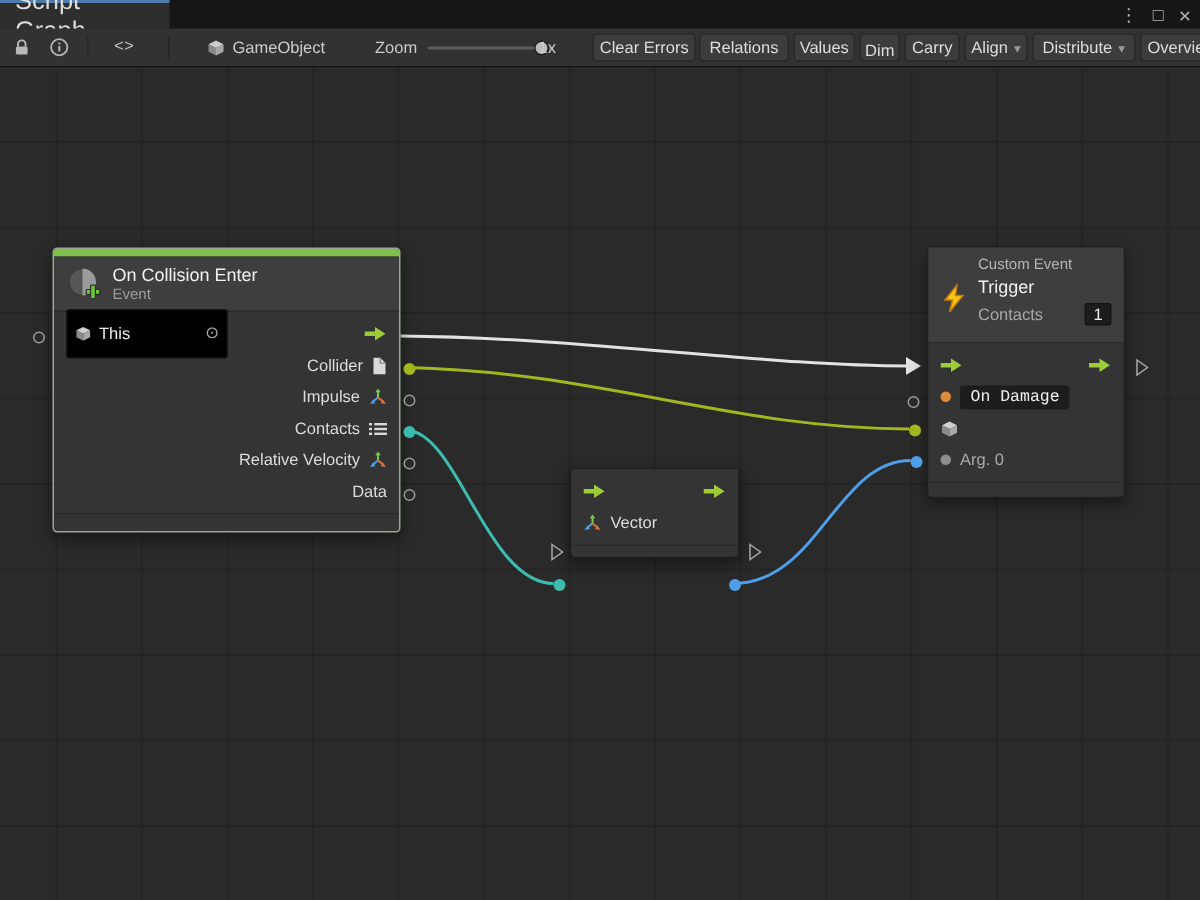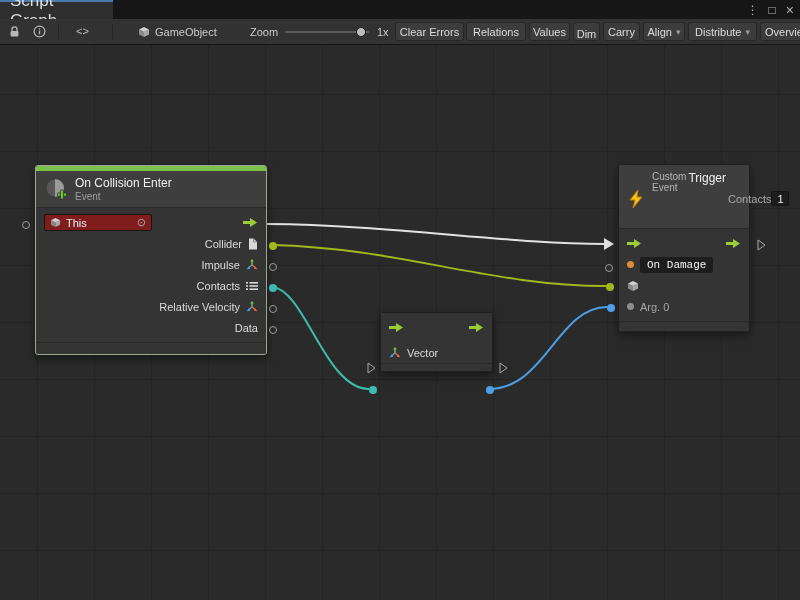--- a/index.html
+++ b/index.html
@@ -54,22 +54,22 @@
   .nbody { background:#343434; padding:4px 0; }
   .nfoot { height:12px; background:#343434; border-top:1px solid #292929;
     border-radius:0 0 3px 3px; }
   .prow { height:21px; display:flex; align-items:center; padding:0 8px; }
   .prow.split { justify-content:space-between; }
   .prow.right { justify-content:flex-end; gap:6px; }
   .plabel { color:#dcdcdc; }
   .dim { color:#a8a8a8; }
   .icon { display:flex; align-items:center; justify-content:center; }
 
-  .field { display:flex; align-items:center; gap:5px; background:#7f1d1d;
-    border:1px solid #141414; border-radius:2px; height:17px; padding:0 5px;
+  .field { display:flex; align-items:center; gap:5px; background:#000000;
+    border:1px solid #141414; border-radius:2px; height:33px; padding:0 5px;
     color:#eeeeee; }
   .thisfield { width:108px; }
   .targeticon { margin-left:auto; color:#aaaaaa; font-size:11px; line-height:1; }
   .chip { background:#1d1d1d; border-radius:2px; padding:1px 7px; color:#f0f0f0;
     height:16px; display:flex; align-items:center;font-family:Liberation Mono, monospace; }
   .argfield { width:18px; height:15px; background:#1d1d1d; border:1px solid #141414;
     border-radius:2px; color:#eeeeee; display:flex; align-items:center;
     justify-content:center; font-size:11px; }
 
   .port { position:absolute; width:8px; height:8px; border-radius:50%; }
@@ -78,21 +78,21 @@
   .p-teal  { background:#3dbcae; }
   .p-blue  { background:#4f9fe8; }
   .dot { width:7px; height:7px; border-radius:50%; flex:none; }
   .d-orange { background:#e08b3a; }
   .d-gray { background:#8d8d8d; }
   .tri { position:absolute; }
 
   
   .cehead { display:flex; gap:7px; padding:6px 8px 4px 8px; background:#3e3e3e;
     border-bottom:1px solid #2a2a2a; }
-  .cecol { flex:1; display:flex; flex-direction:row; gap:2px; }
+  .cecol { flex:1; display:flex; flex-direction:column; gap:2px; }
   .argrow { display:flex; align-items:center; justify-content:space-between;
     margin-top:2px; }
 </style>
 </head>
 <body>
 
 <div class="app">
 
   <div class="tabstrip">
     <div class="tab">
@@ -130,21 +130,21 @@
           <polygon points="1,3.5 6,6 6,11 1,8.5" fill="#8a8a8a"></polygon>
           <polygon points="11,3.5 6,6 6,11 11,8.5" fill="#a8a8a8"></polygon>
         </svg>
       </span>
       <span>GameObject</span>
     </div>
 
     <div class="titem" style="left:250px;">Zoom</div>
     <div class="ztrack"></div>
     <div class="zhandle"></div>
-    <div class="titem" style="left:377px;">1x</div>
+    <div class="titem" style="left:359px;">1x</div>
 
     <div class="tbtn" style="left:395px; width:69px;">
       <span>Clear Errors</span>
     </div>
     <div class="tbtn" style="left:466px; width:60px;">
       <span>Relations</span>
     </div>
     <div class="tbtn" style="left:529px; width:41px;">
       <span>Values</span>
     </div>
@@ -281,21 +281,21 @@
             <svg width="15" height="11" viewBox="0 0 15 11">
                 <path d="M0 4 h7 v-3 l7 4.5 -7 4.5 v-3 h-7 z" fill="#9ccd38"></path>
               </svg>
           </span>
           <span class="icon">
             <svg width="15" height="11" viewBox="0 0 15 11">
                 <path d="M0 4 h7 v-3 l7 4.5 -7 4.5 v-3 h-7 z" fill="#9ccd38"></path>
               </svg>
           </span>
         </div>
-        <div class="prow" style="gap:6px;align-items:flex-end;">
+        <div class="prow" style="gap:6px;">
           <span class="icon">
             <svg width="12" height="12" viewBox="0 0 14 14">
               <path d="M7,7 L7,2" stroke="#7ac74f" stroke-width="1.6"></path>
                 <polygon points="4.8,3 7,0 9.2,3" fill="#7ac74f"></polygon>
               <path d="M7,7 L2.5,10.5" stroke="#4f9fe8" stroke-width="1.6"></path>
                 <polygon points="3.5,8.4 0.8,12 4.9,11.4" fill="#4f9fe8"></polygon>
               <path d="M7,7 L11.5,10.5" stroke="#e0703a" stroke-width="1.6"></path>
                 <polygon points="10.5,8.4 13.2,12 9.1,11.4" fill="#e0703a"></polygon>
             </svg>
           </span>

